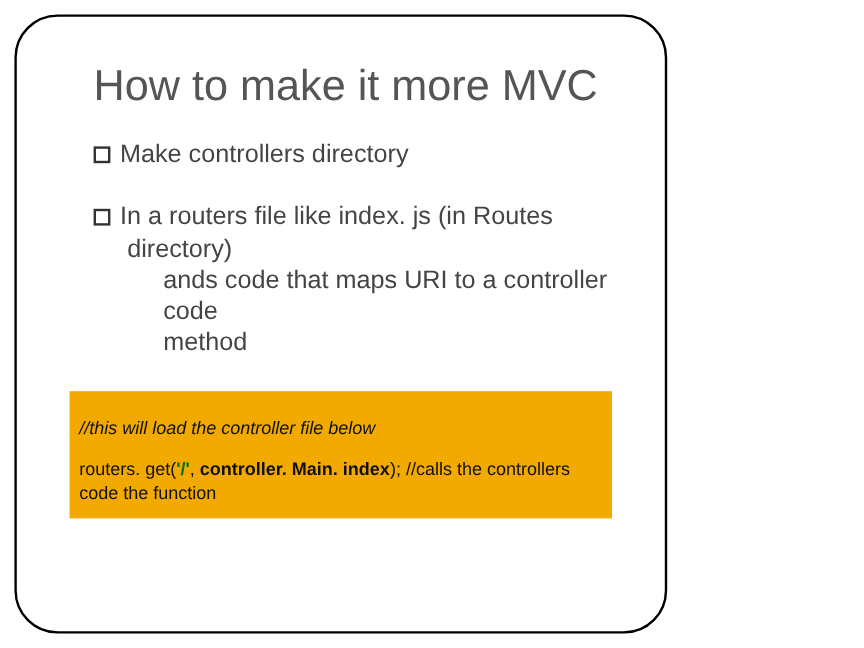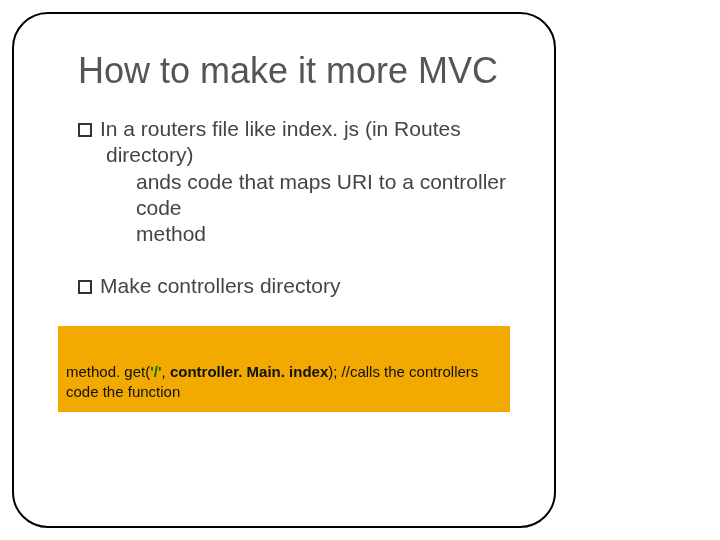--- a/index.html
+++ b/index.html
@@ -76,29 +76,30 @@
 </head>
 <body>
 
 <div class="slide">
   <div class="frame"></div>
 
   <h1 class="title">How to make it more MVC</h1>
 
   <ul class="bullets">
     <li>
+      <span class="box"></span><span>Make controllers directory</span>
+    </li>
+    <li>
       <span class="box"></span><span>In a routers file like index. js (in Routes directory)</span>
       <span class="indent">ands code that maps URI to a controller code</span>
       <span class="indent">method</span>
-    </li>
-    <li>
-      <span class="box"></span><span>Make controllers directory</span>
     </li>
   </ul>
 
   <div class="codeblock">
     <div class="spacer"></div>
+    <p><span class="ital">//this will load the controller file below</span></p>
     <div class="spacer"></div>
     <p>
-      <span>method. get</span><span>(</span><span class="str">'/'</span><span>, </span><span class="bold">controller. Main. index</span><span>); //calls the controllers code the function</span>
+      <span>routers. get</span><span>(</span><span class="str">'/'</span><span>, </span><span class="bold">controller. Main. index</span><span>); //calls the controllers code the function</span>
     </p>
   </div>
 </div>
 
 </body></html>

